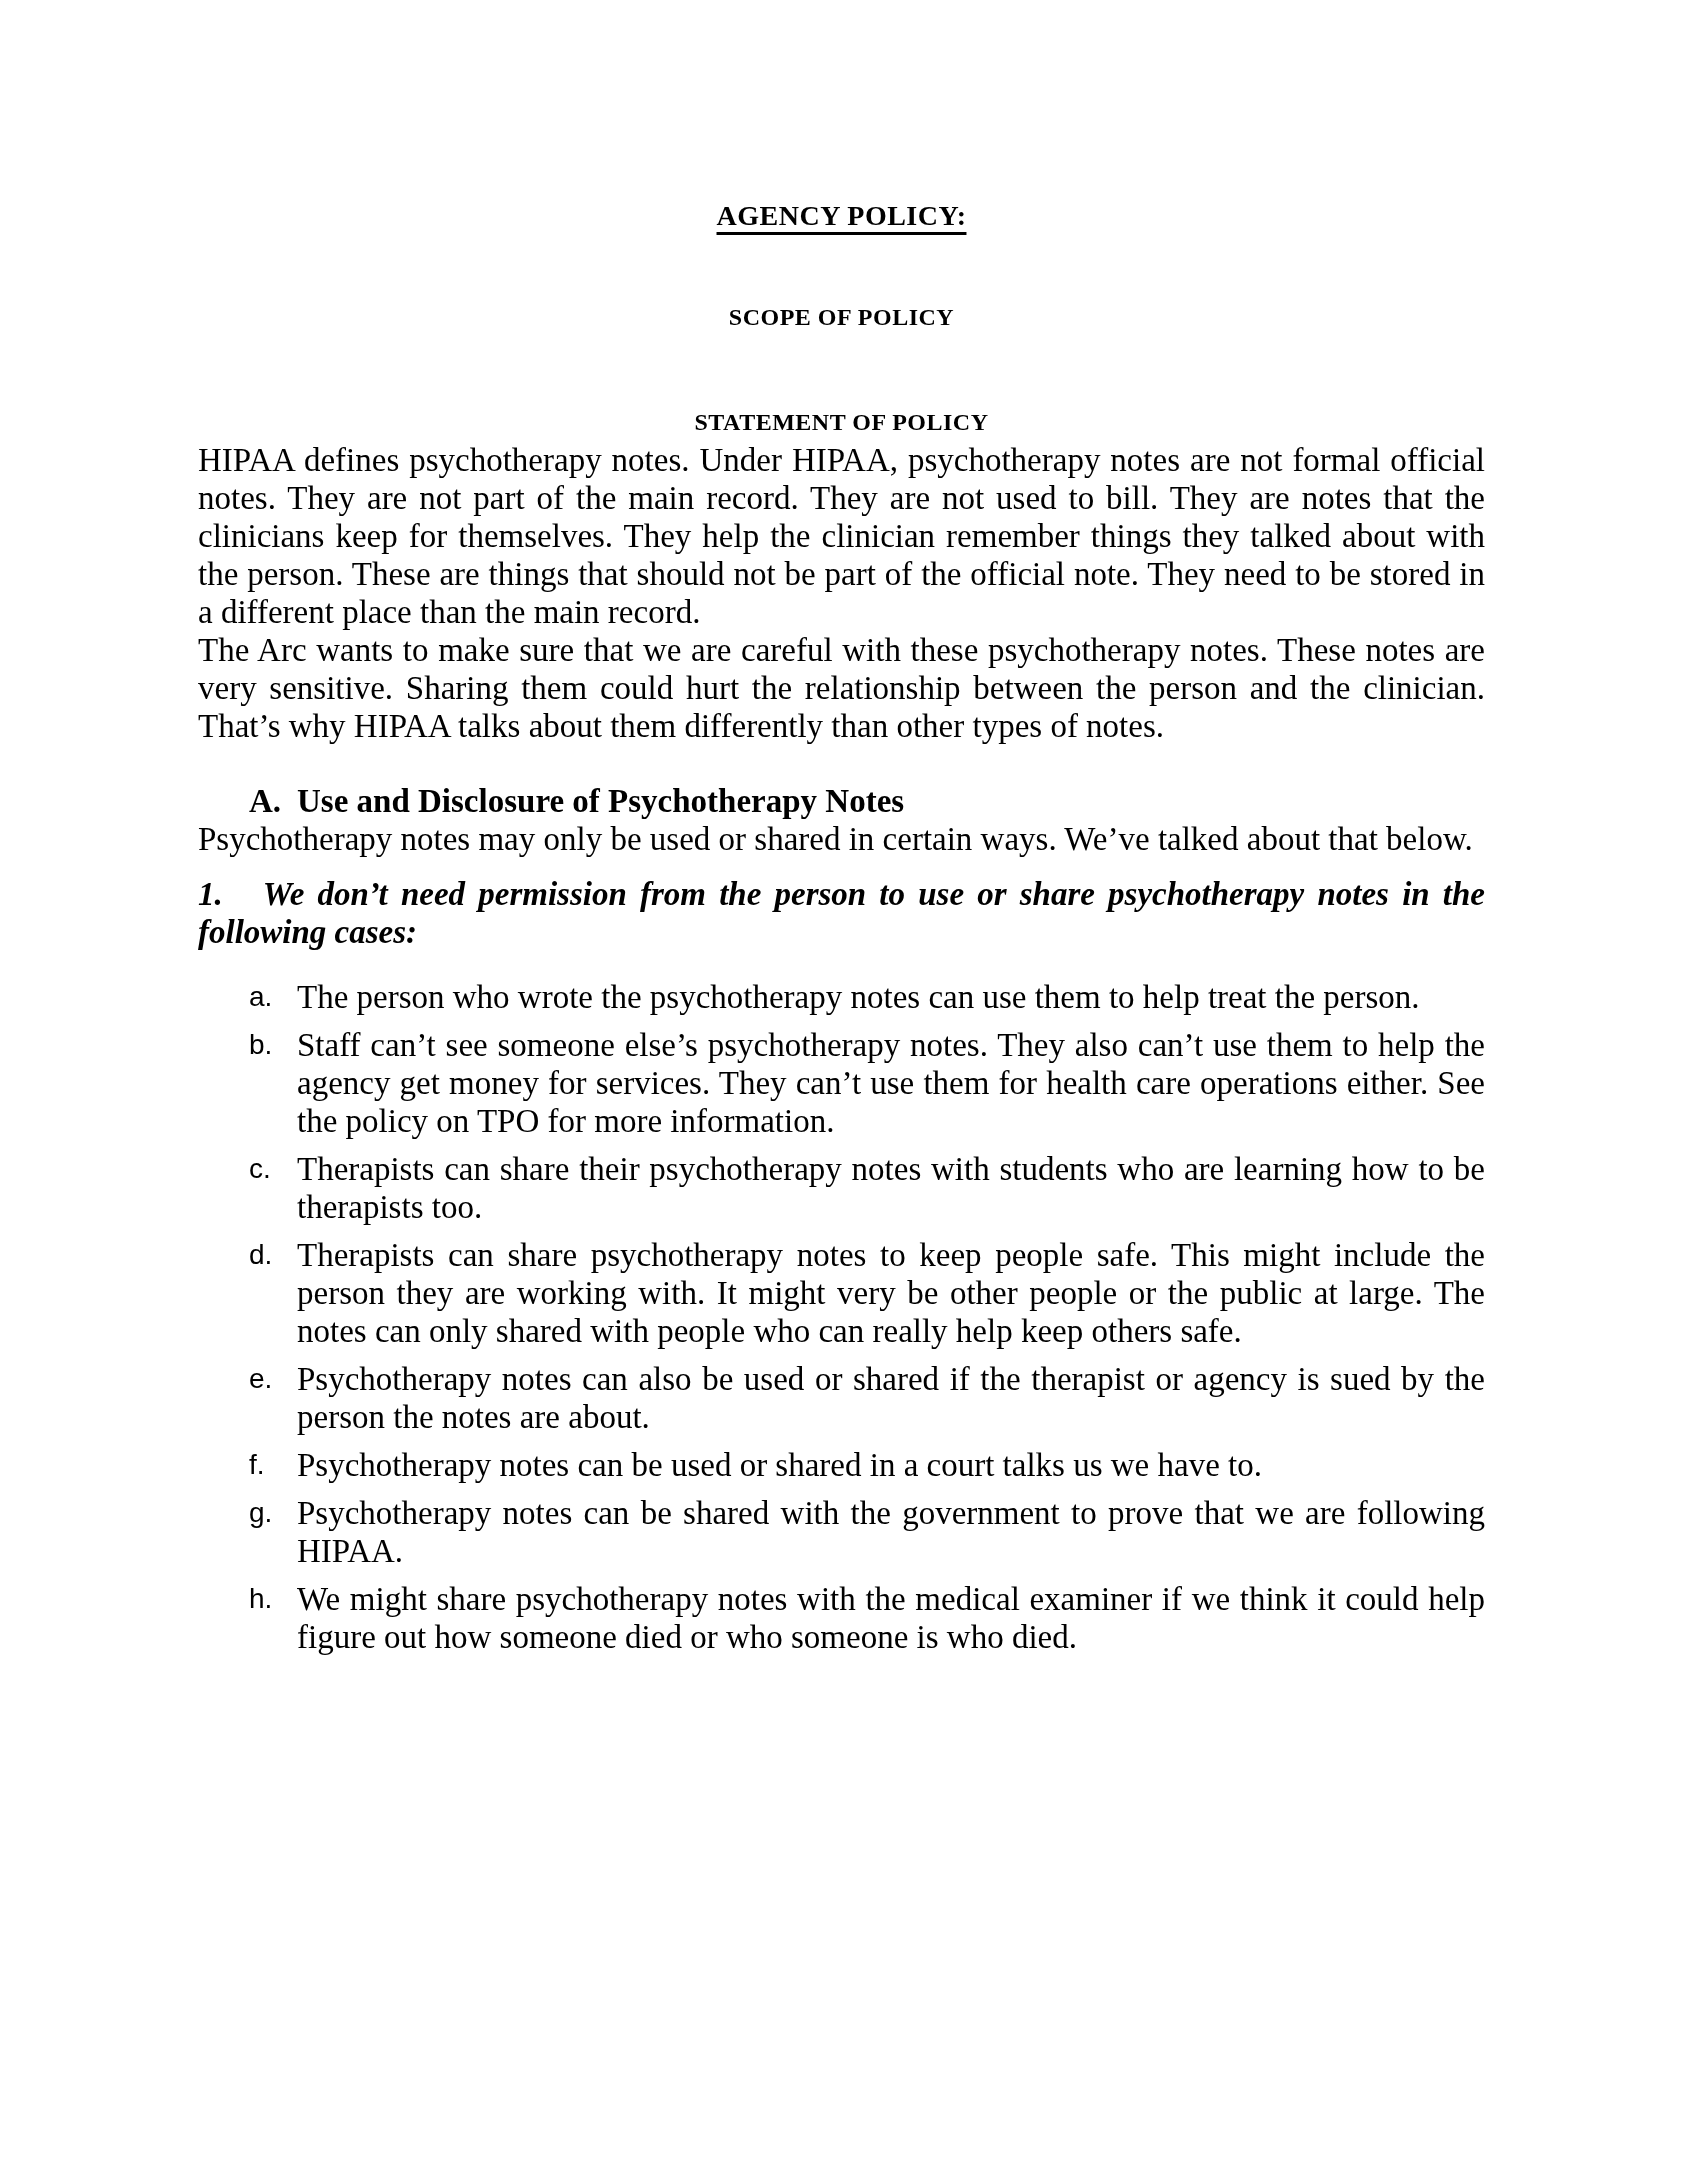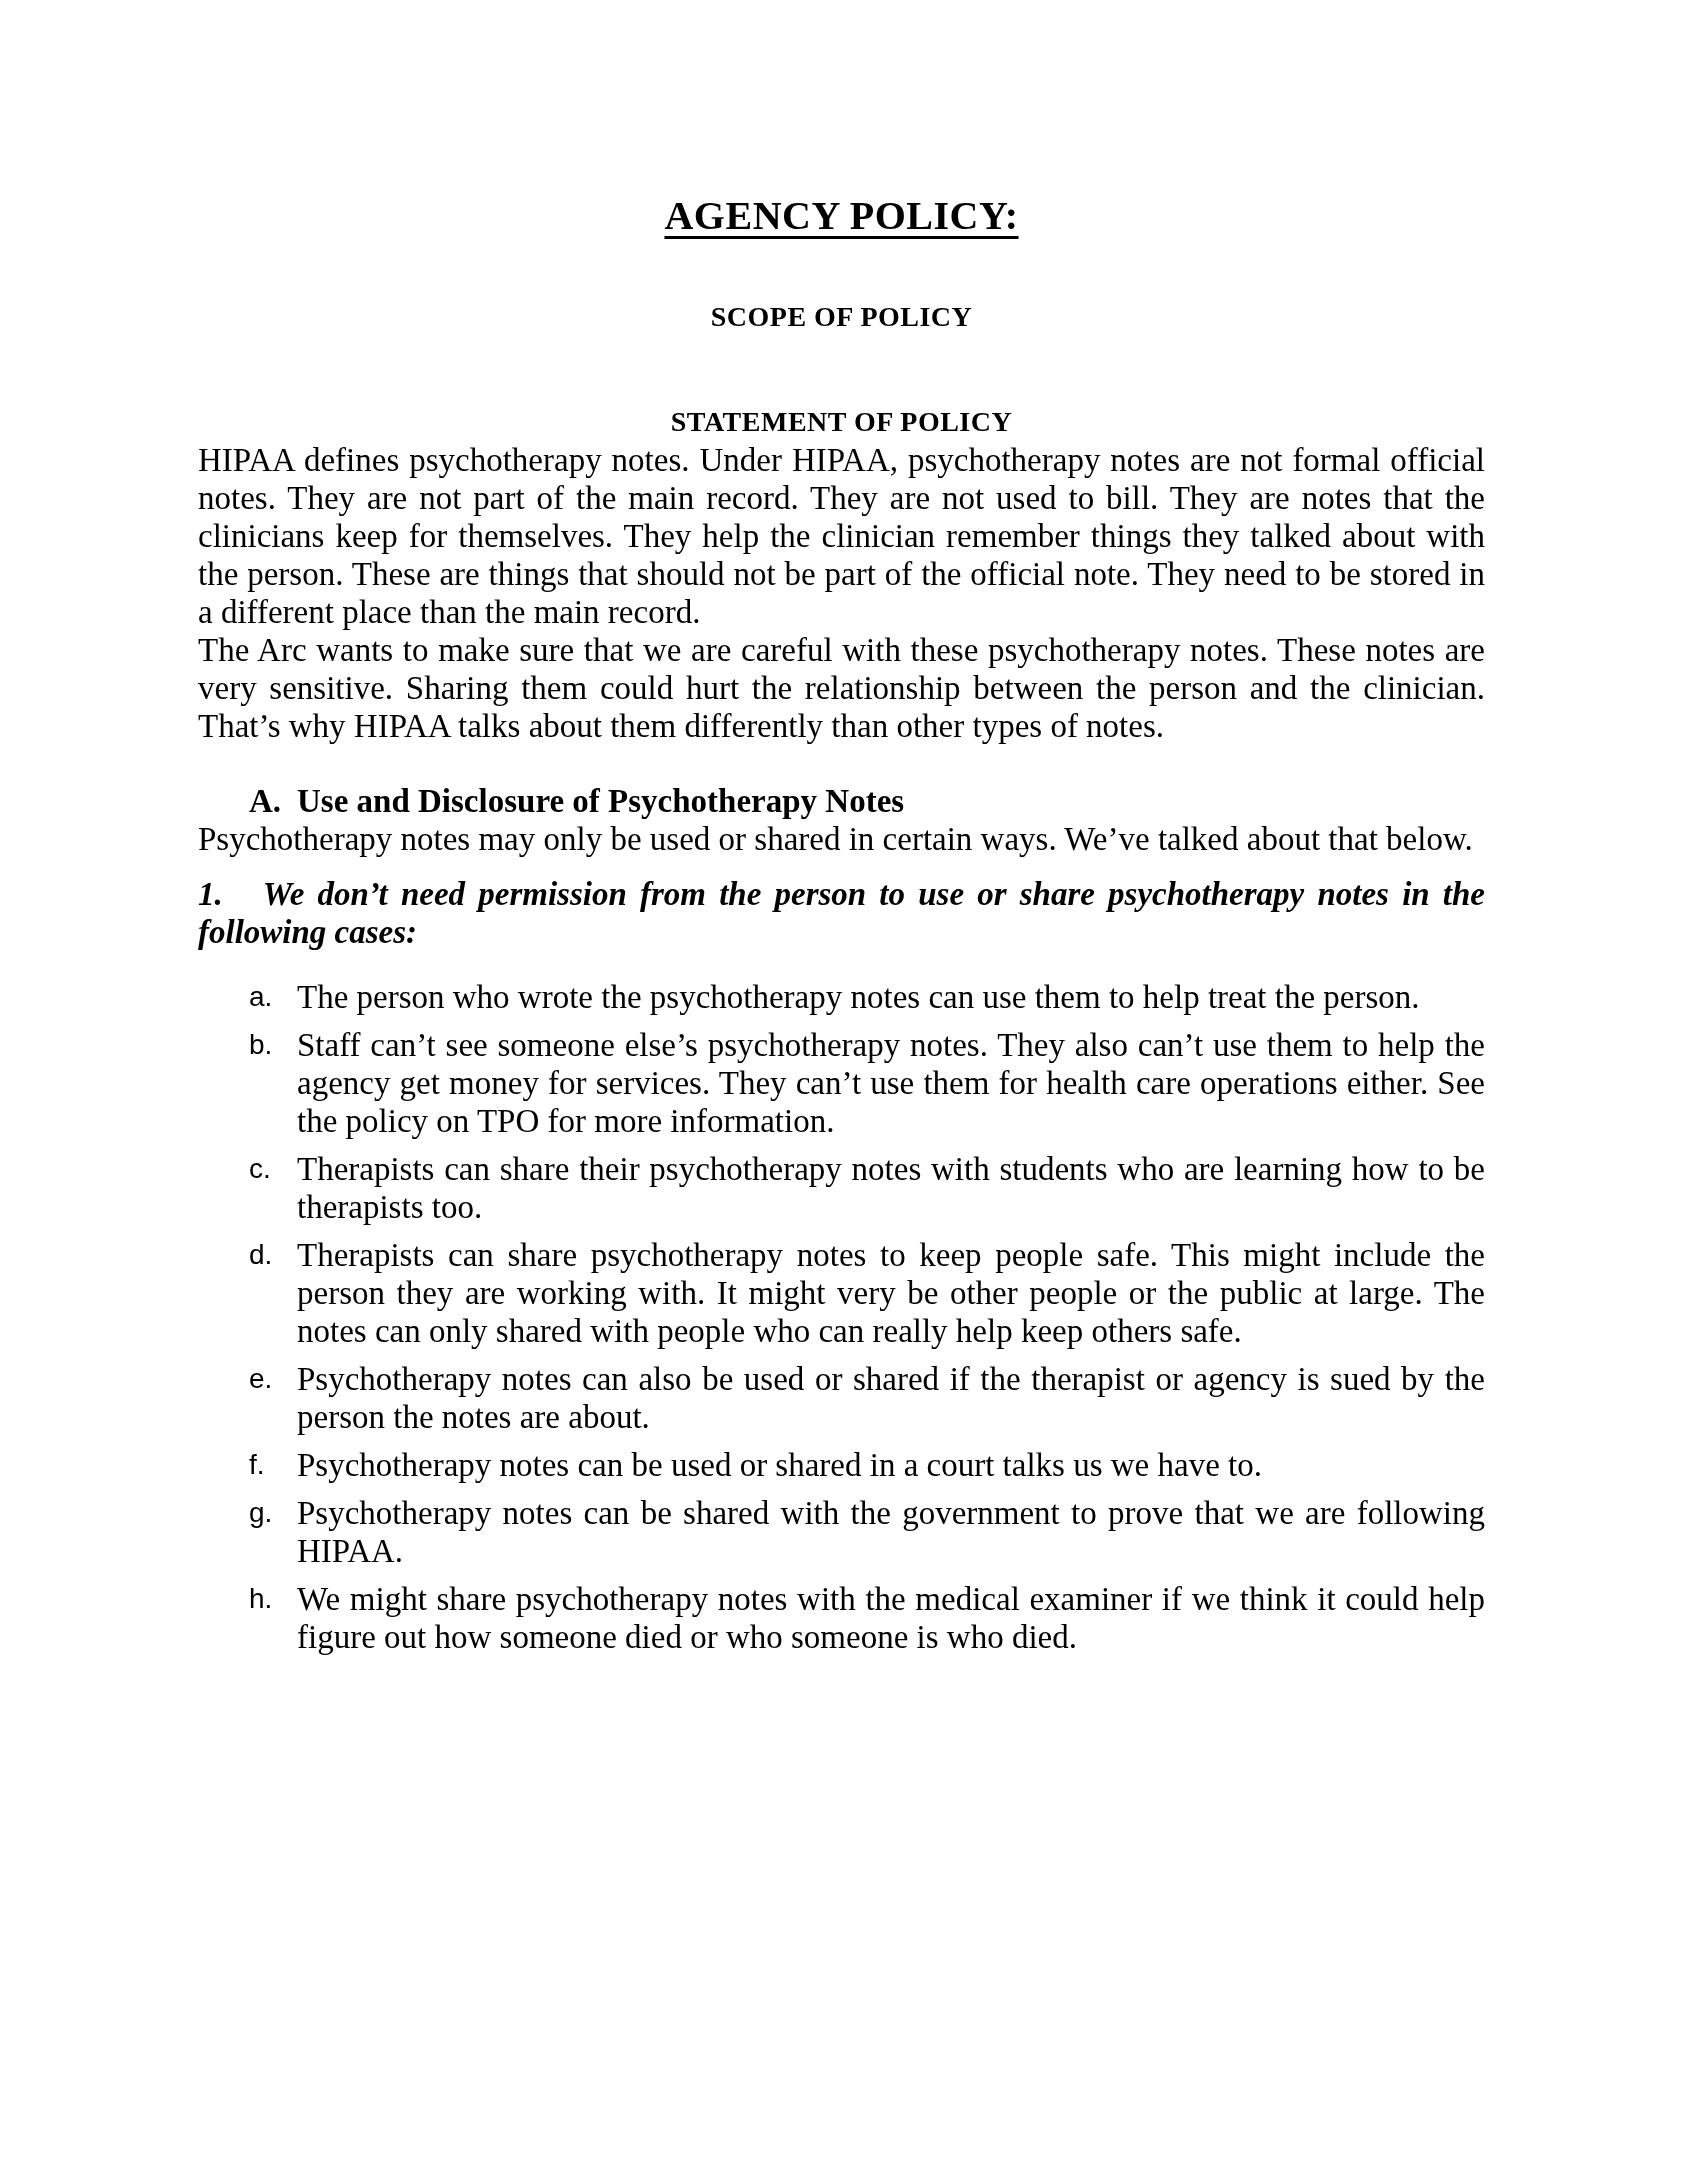--- a/index.html
+++ b/index.html
@@ -18,33 +18,33 @@
     overflow: hidden;
     font-family: "Liberation Serif", "DejaVu Serif", serif;
     font-size: 33px;
     line-height: 38px;
     -webkit-hyphens: none;
     hyphens: none;
   }
   .doc-title-line {
     text-align: center;
     font-weight: bold;
-    font-size: 40px;
+    font-size: 28px;
     line-height: 51px;
     letter-spacing: 0.5px;
   }
   .doc-title-line .underlined {
     text-decoration: underline;
     text-decoration-thickness: 3px;
     text-underline-offset: 7px;
   }
   .section-heading {
     text-align: center;
     font-weight: bold;
-    font-size: 28px;
+    font-size: 24px;
     line-height: 38px;
     letter-spacing: 0.5px;
   }
   .heading-scope        { margin-top: 57px; }
   .heading-statement    { margin-top: 67px; }
   .heading-implementation { margin-top: 68px; }
   p.body-par {
     margin: 0;
     text-align: justify;
   }

